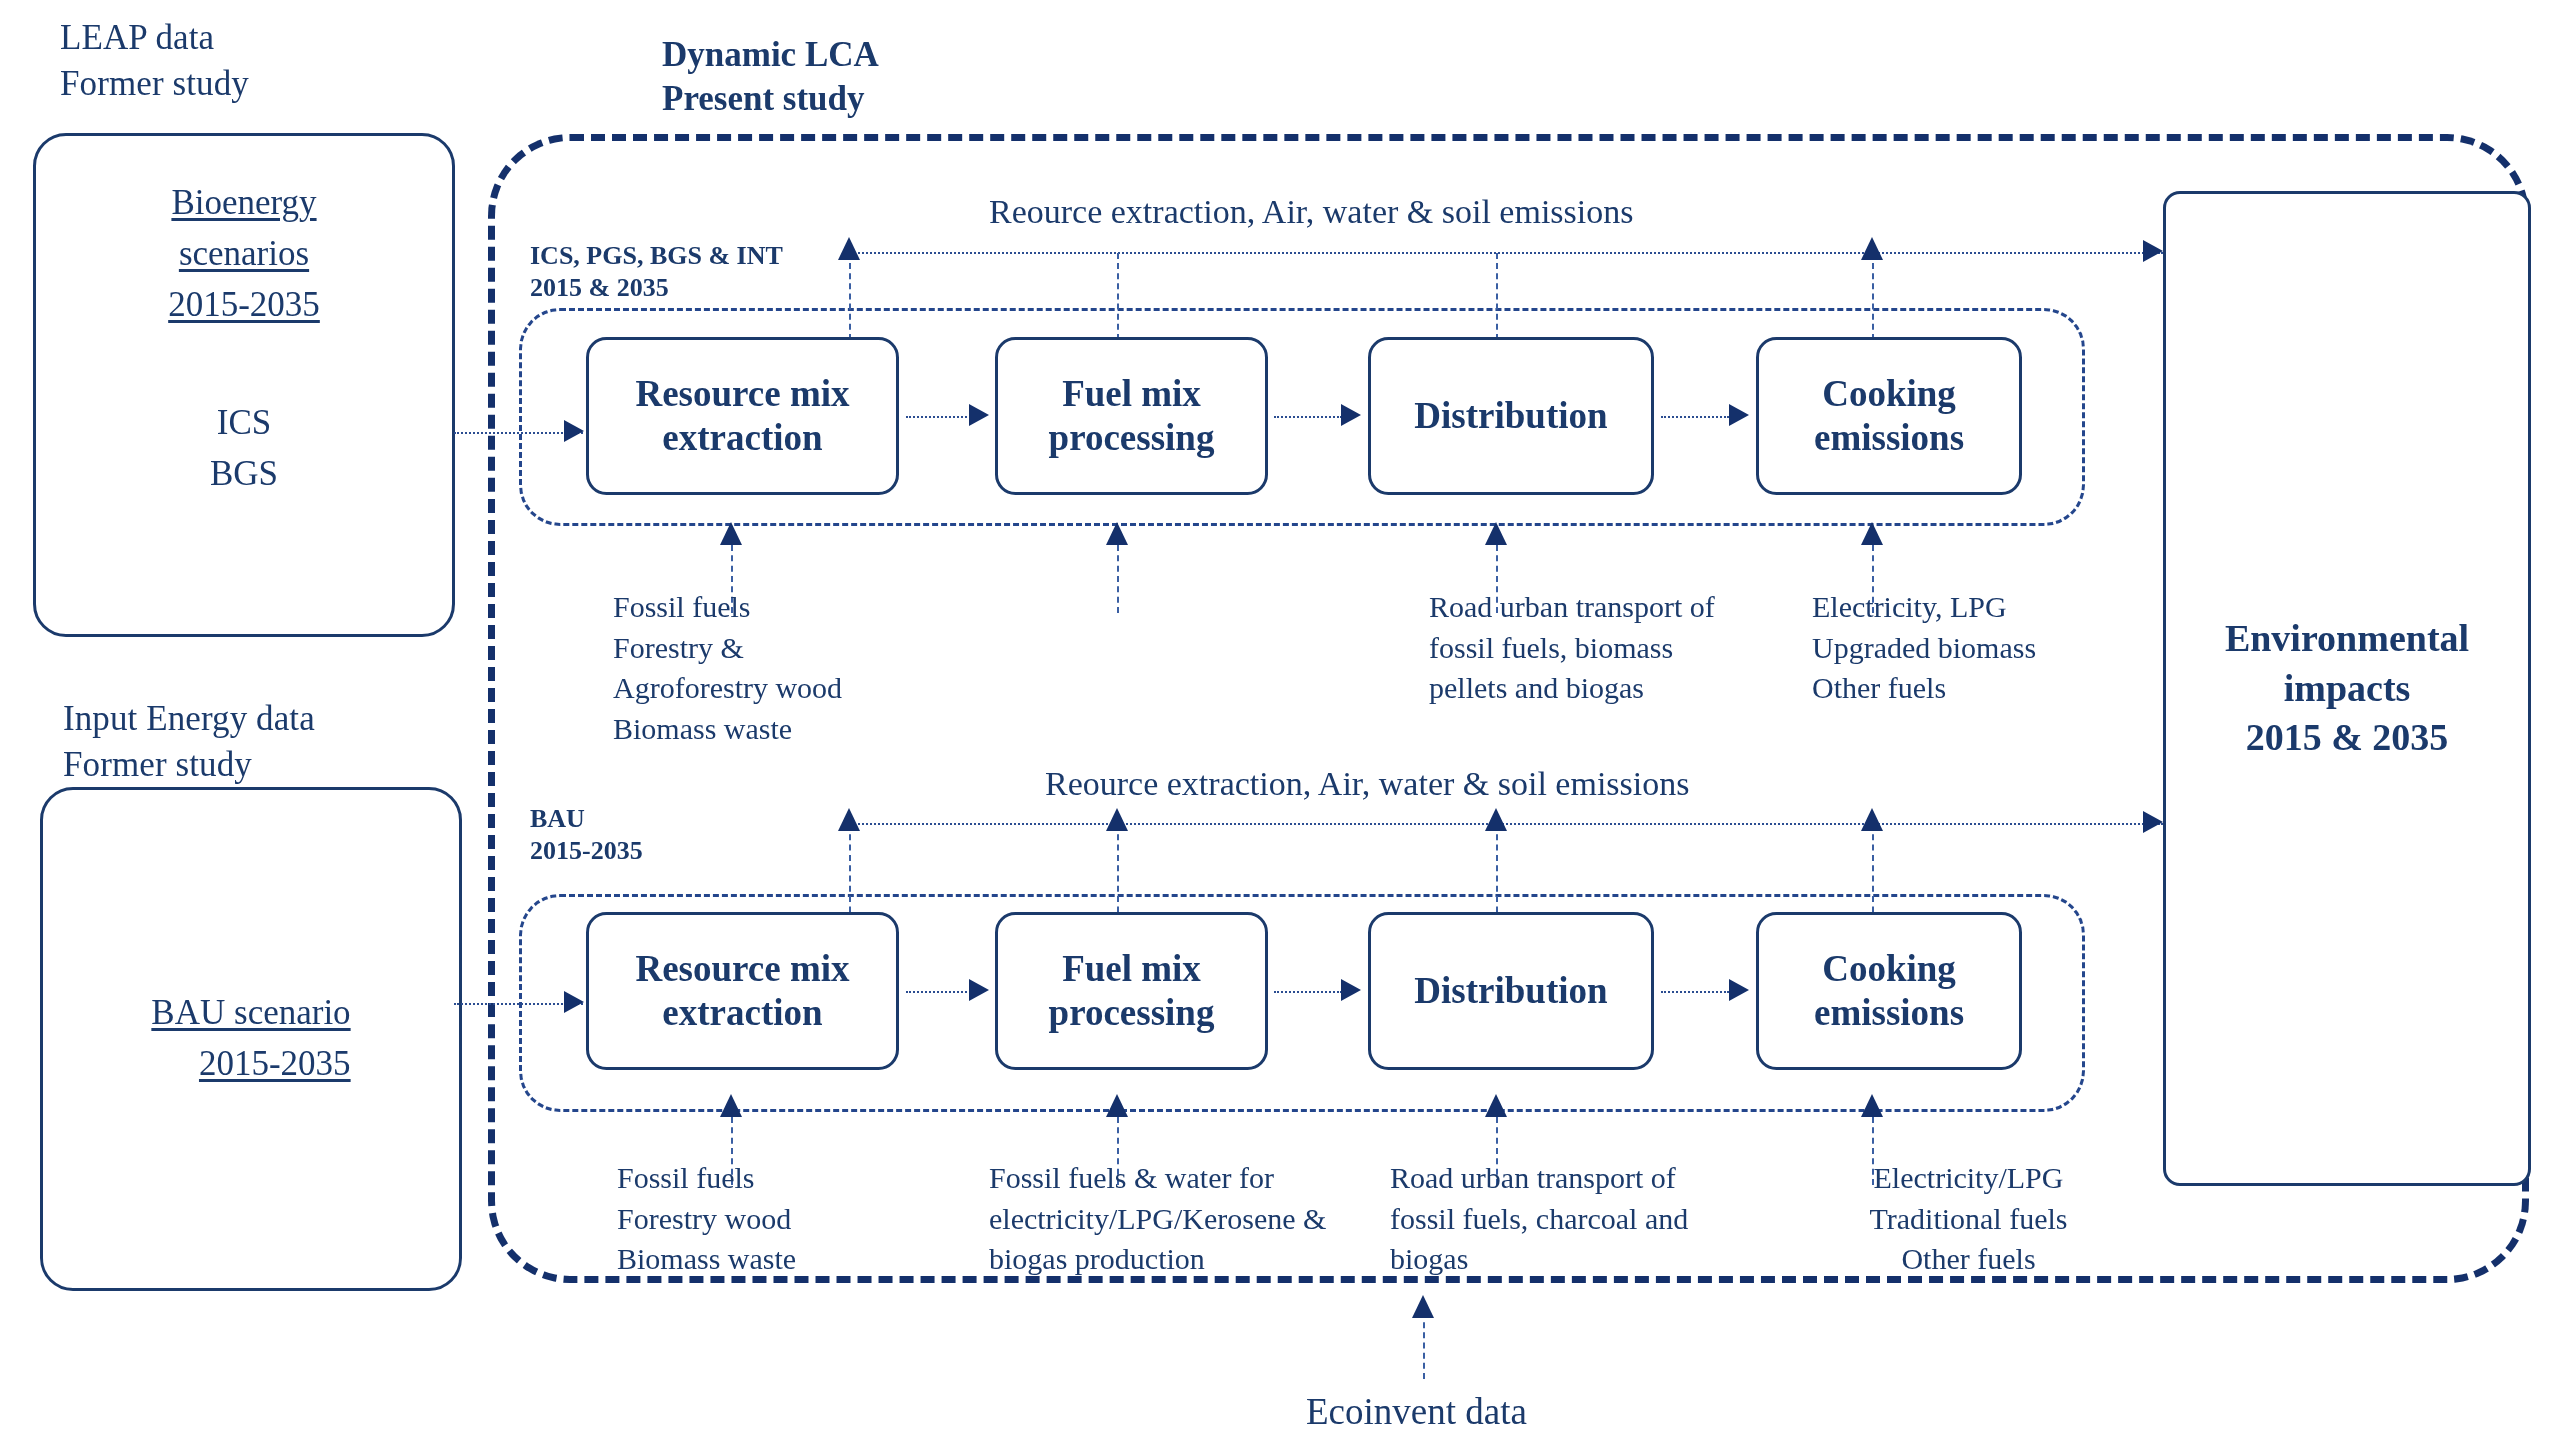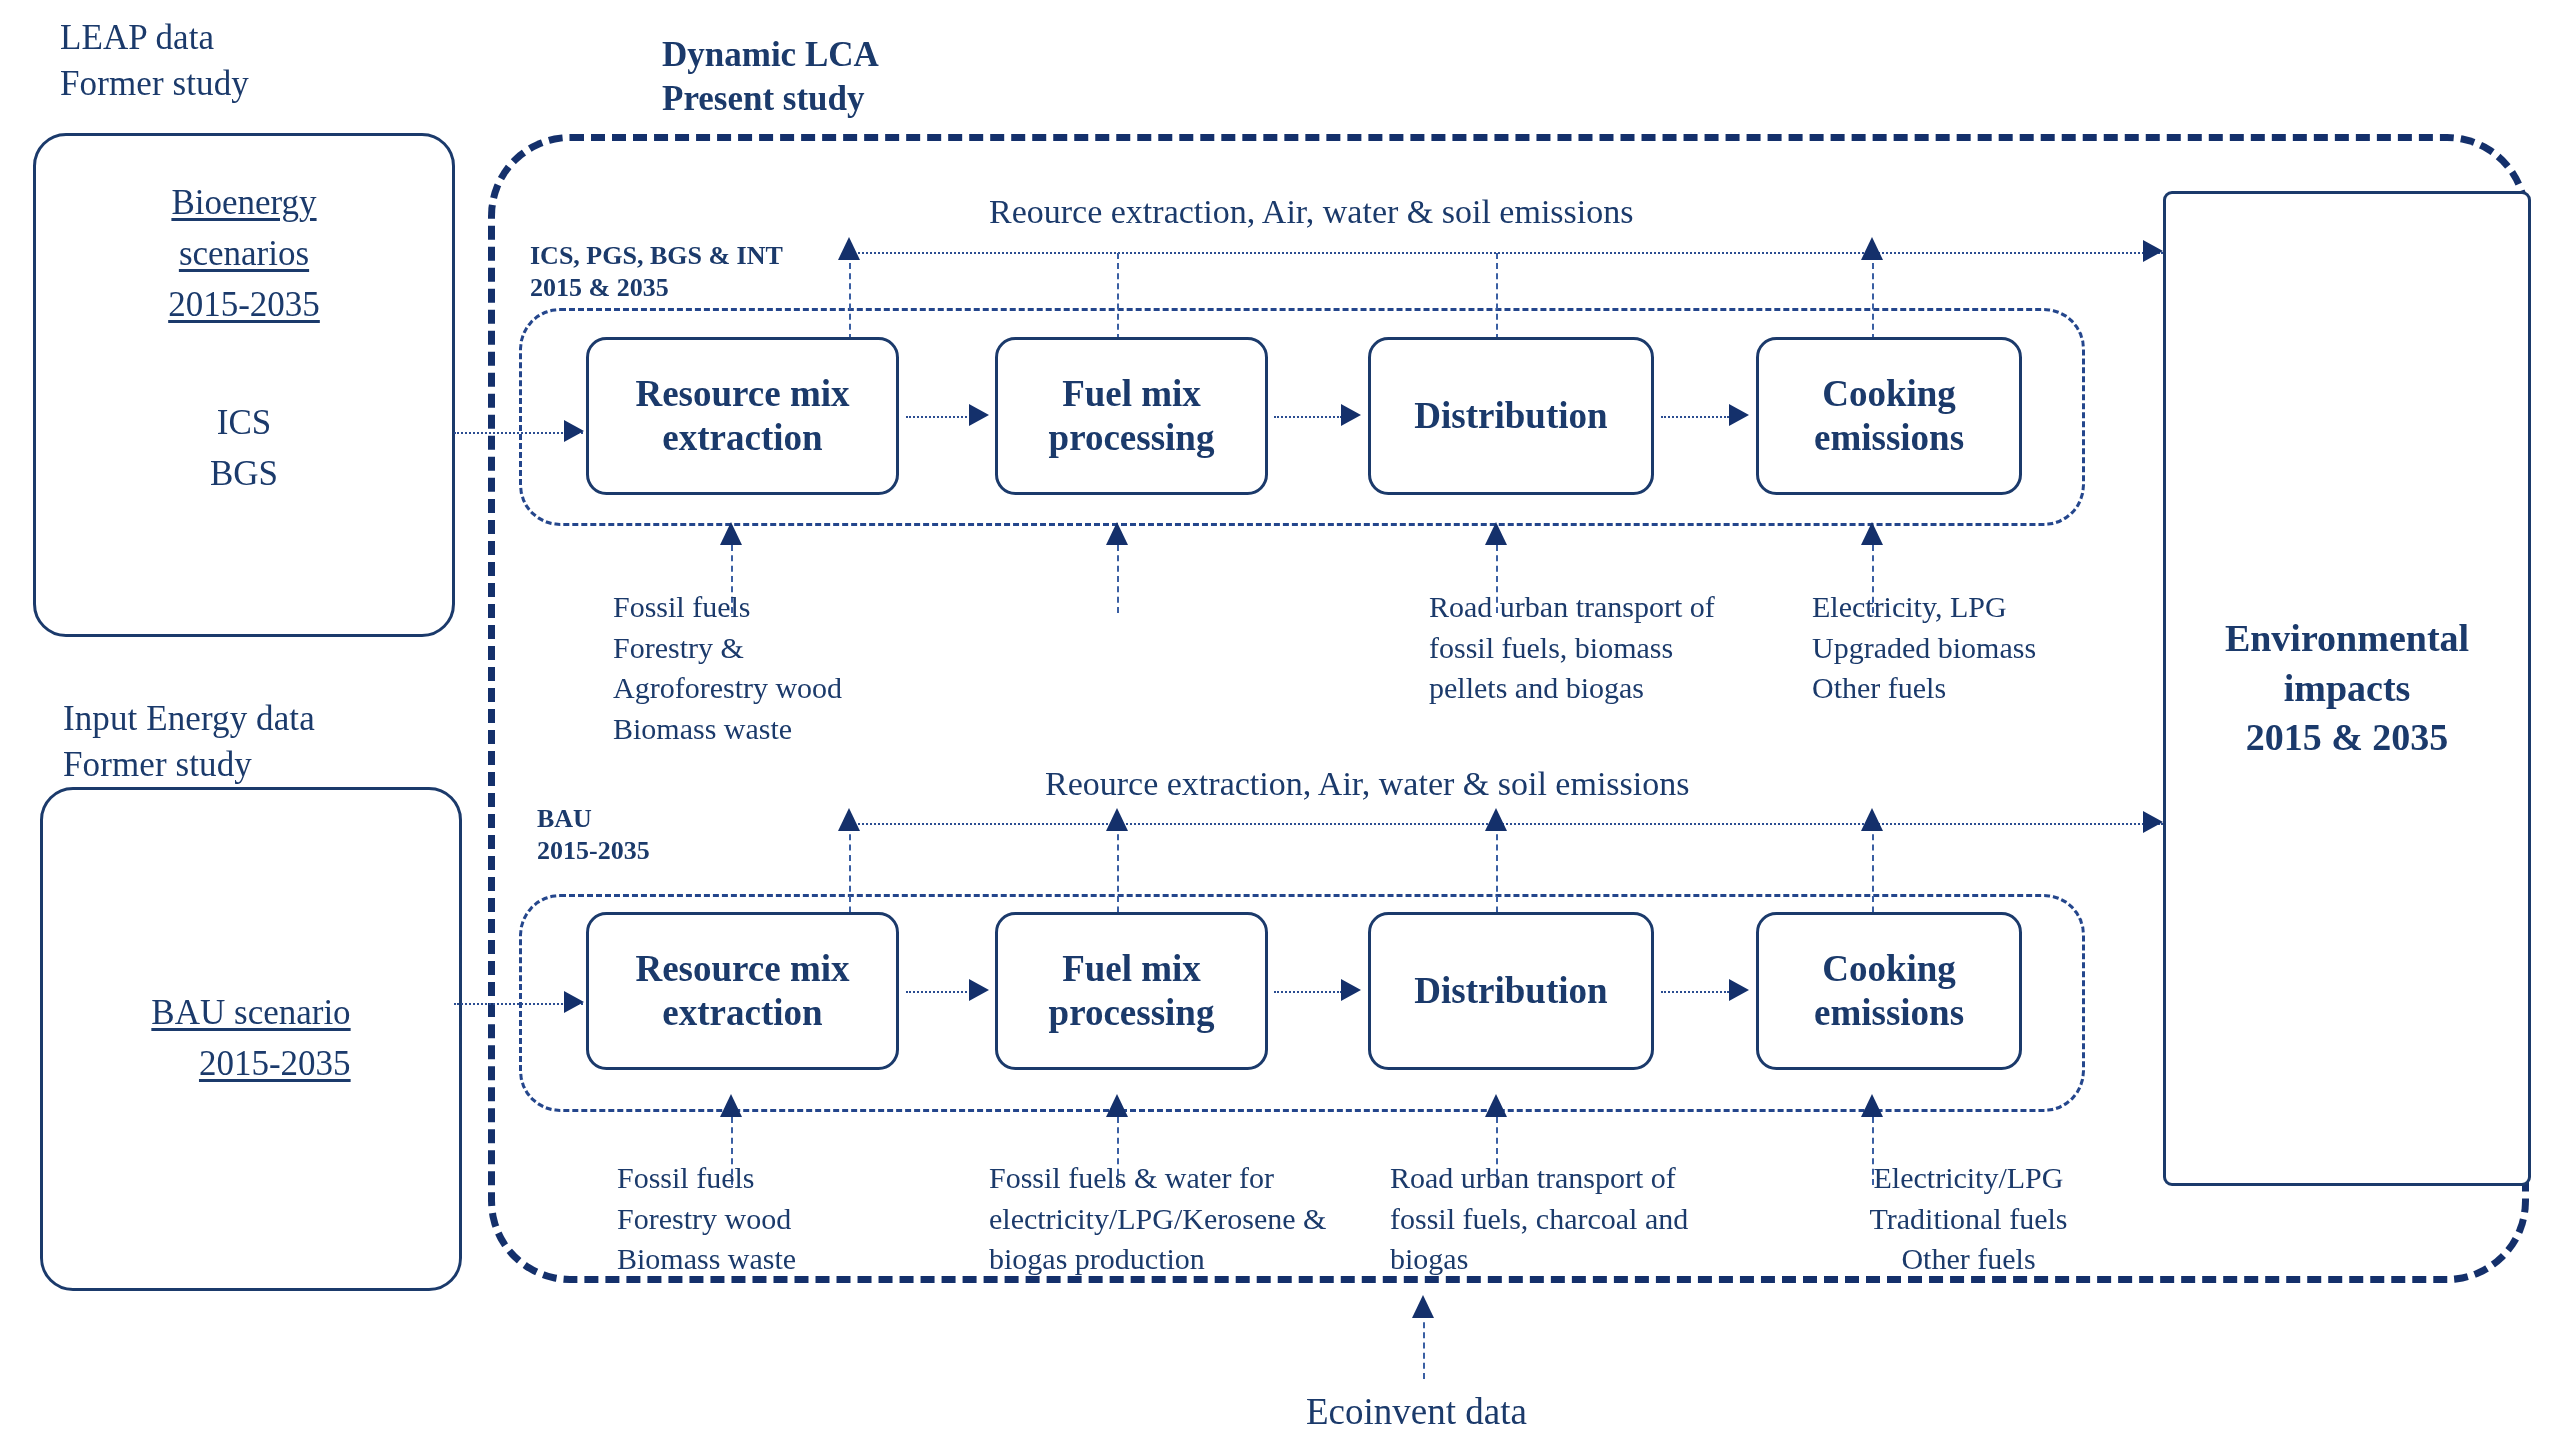--- a/index.html
+++ b/index.html
@@ -75,21 +75,21 @@
     font-size:37px;
     line-height:1.20;
     white-space:pre-line;
     padding:2.7px 5.5px;
   }
 
   
   .imp-box{
     position:absolute;
     border:3.4px solid #1b3a6b;
-    border-radius:9px;
+    border-radius:17px;
     background:#fff;
     box-sizing:border-box;
     display:flex;
     align-items:center;
     justify-content:center;
     text-align:center;
     font-weight:bold;
     font-size:38px;
     line-height:1.30;
     white-space:pre-line;
@@ -242,21 +242,21 @@
 Forestry &amp;
 Agroforestry wood
 Biomass waste</div>
   <div class="txt note" style="left:1429px;top:587px;width:354px;">Road urban transport of
 fossil fuels, biomass
 pellets and biogas</div>
   <div class="txt note" style="left:1812px;top:587px;width:313px;">Electricity,  LPG
 Upgraded biomass
 Other fuels</div>
 
-  <div class="txt sec-label" style="left:530px;top:803px;margin-left:7px;">BAU
+  <div class="txt sec-label" style="left:530px;top:803px;">BAU
 2015-2035</div>
 
   <div class="inner-dash" style="left:519px;top:894px;width:1566px;height:218px;"></div>
 
   <div class="txt flowlab" style="left:1045px;top:764px;">Reource  extraction, Air, water &amp; soil emissions</div>
   <div class="hdot" style="left:847px;top:823px;width:1316px;"></div>
   <div class="vdash" style="left:849px;top:824px;height:109px;"></div>
   <div class="arr-u" style="left:838px;top:808px;"></div>
   <div class="vdash" style="left:1117px;top:824px;height:109px;"></div>
   <div class="arr-u" style="left:1106px;top:808px;"></div>

